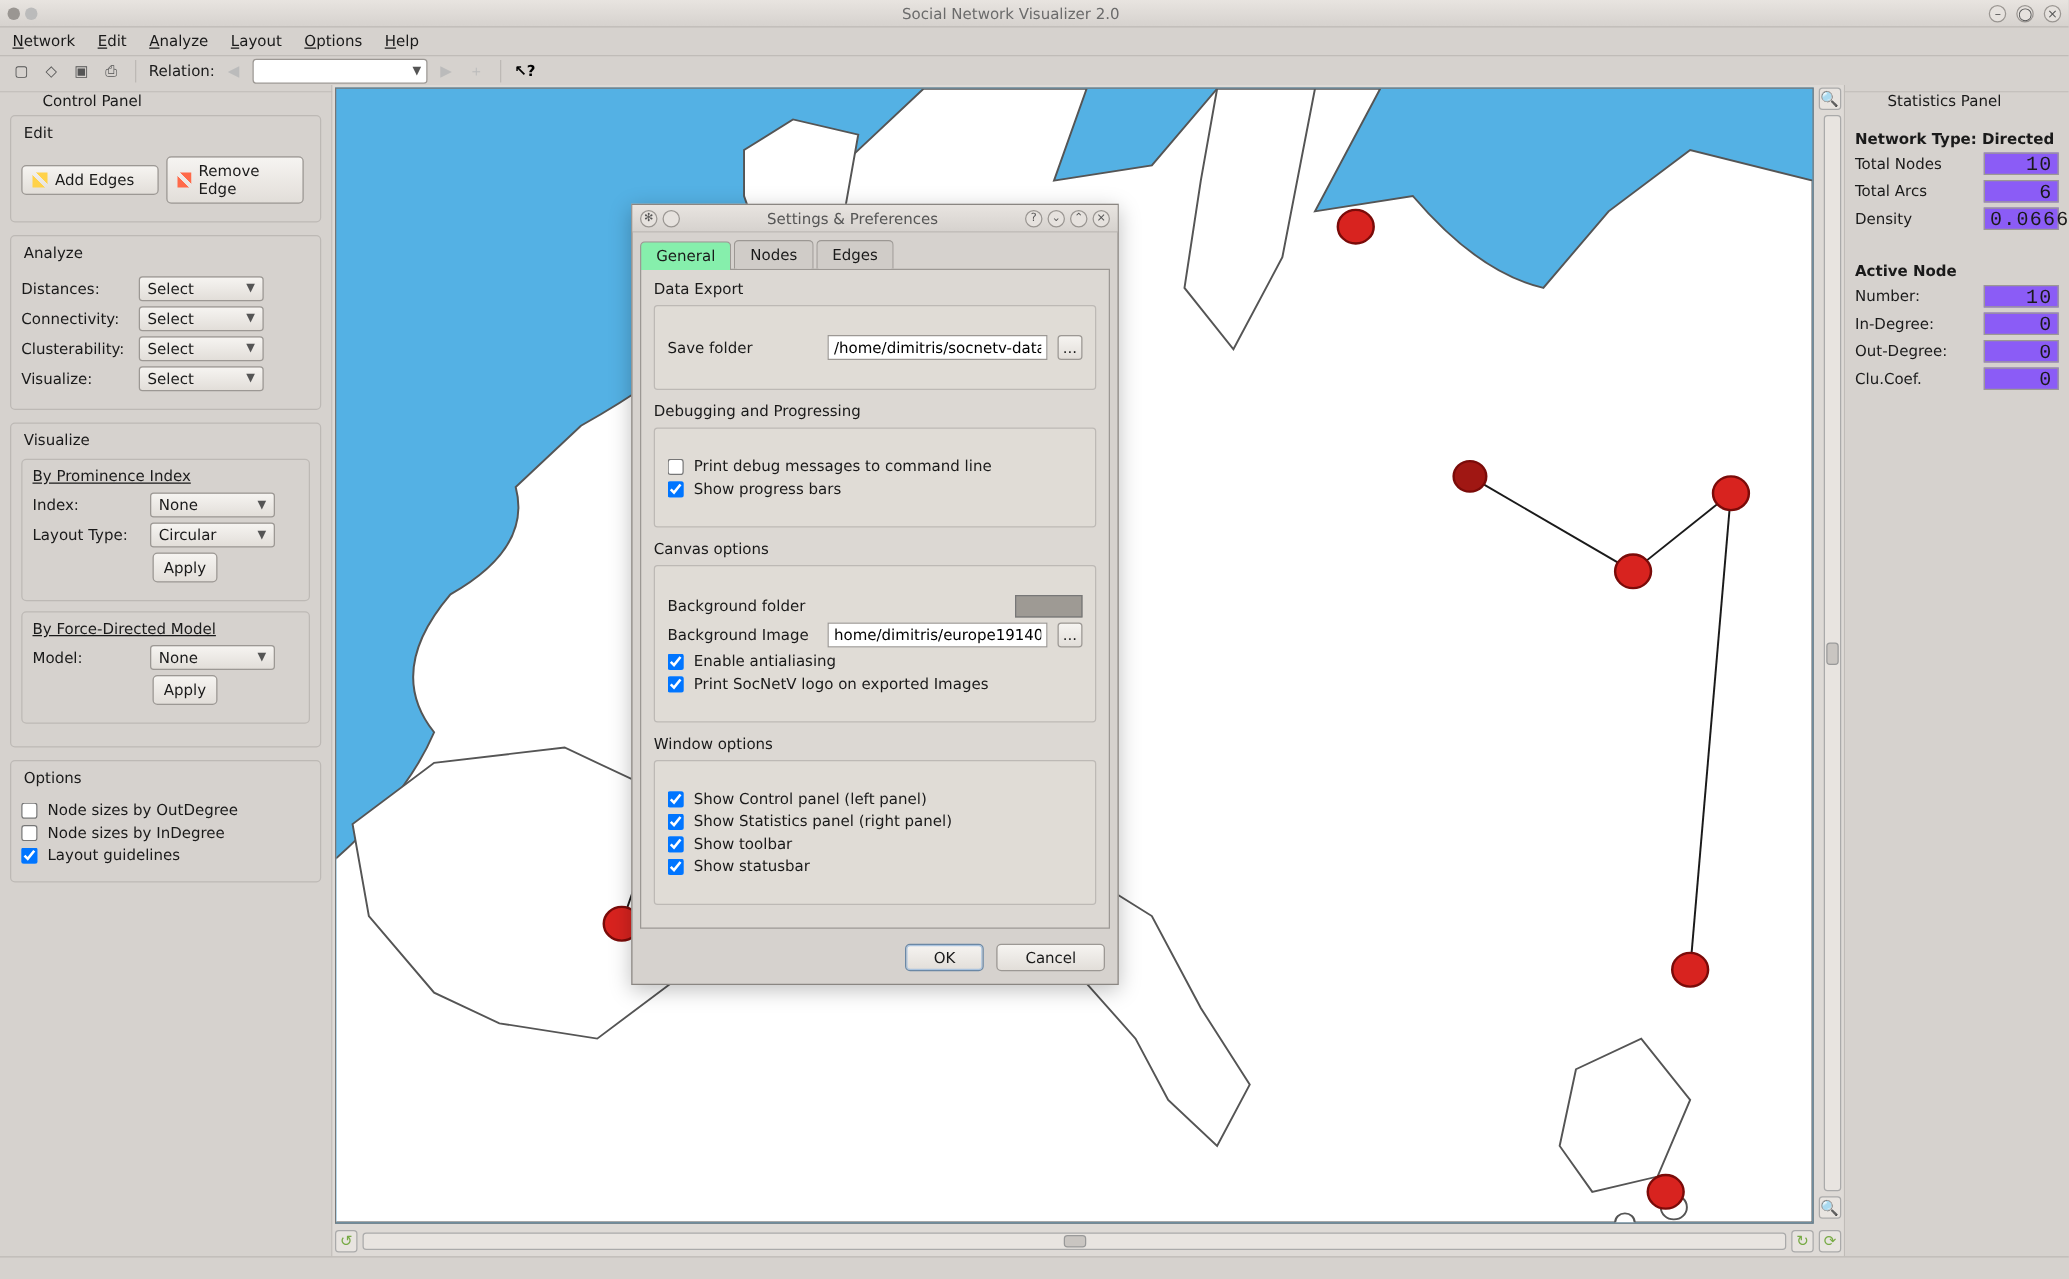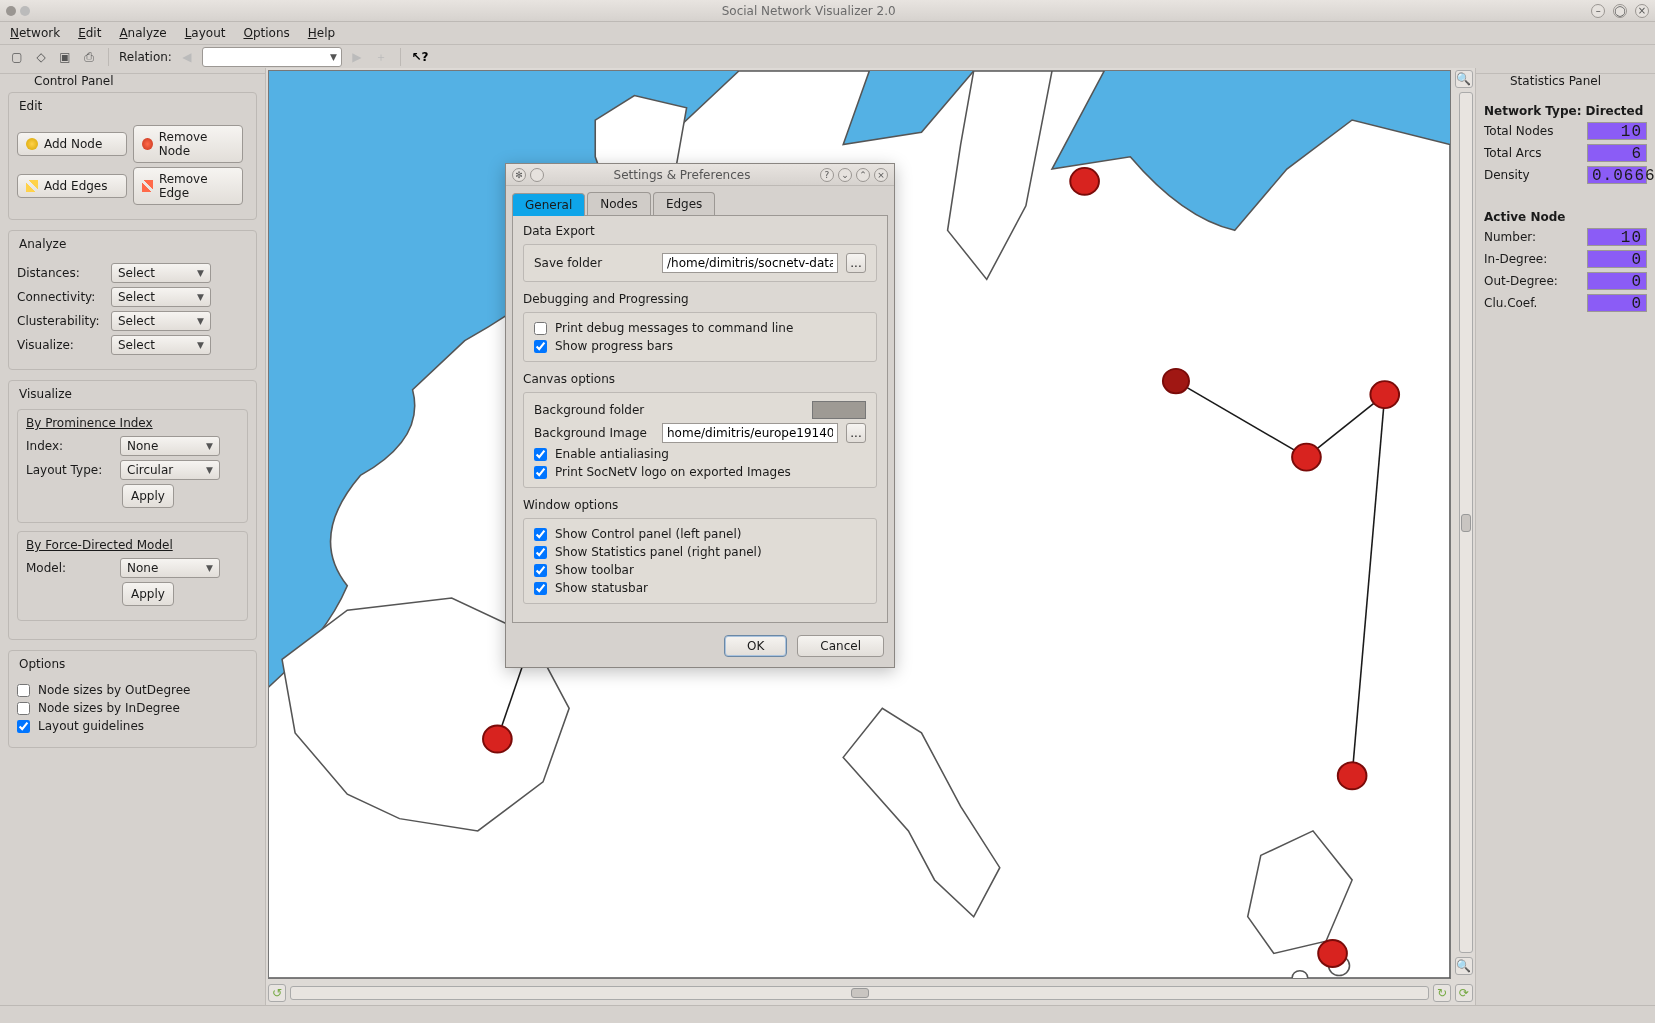--- a/index.html
+++ b/index.html
@@ -65,25 +65,25 @@
 .edge { stroke:#1a1a1a; stroke-width:1.2; fill:none; }
 
 
 .dialog { position:absolute; left:505px; top:163px; width:390px; background:#d6d2ce; border:1px solid #8a8682; box-shadow:0 4px 16px rgba(0,0,0,.25); }
 .dlg-titlebar { height:22px; display:flex; align-items:center; padding:0 6px; background:linear-gradient(#e8e4e0,#d6d2ce); border-bottom:1px solid #bdb9b5;}
 .dlg-titlebar .ttitle { flex:1; text-align:center; color:#555; }
 .dlg-titlebar .tdic { display:flex; gap:4px;}
 .dlg-titlebar .tdic span { width:14px; height:14px; border:1px solid #9a9692; border-radius:50%; display:inline-flex; align-items:center; justify-content:center; font-size:9px; color:#555; background:#e6e2de;}
 .tabs { display:flex; gap:2px; padding:6px 6px 0; }
 .tab { border:1px solid #9c9894; border-bottom:none; border-radius:4px 4px 0 0; padding:4px 12px; background:#d0ccc8;}
-.tab.active { background:#0ea5e9; position:relative; top:1px;text-align:right; }
+.tab.active { background:#86efac; position:relative; top:1px;text-align:right; }
 .tabbody { border:1px solid #9c9894; margin:0 6px 6px; padding:8px 10px; background:#dcd8d3;}
 .fset { margin-bottom:10px; }
 .fset .ftitle { font-size:12px; margin-bottom:6px; display:block;}
-.fbox { border:1px solid #bdb9b5; border-radius:3px; padding:4px 10px; background:#e0dcd6;}
+.fbox { border:1px solid #bdb9b5; border-radius:3px; padding:19px 10px; background:#e0dcd6;}
 .inrow { display:flex; align-items:center; gap:8px; margin:4px 0;}
 .inrow .ilbl { width:120px; }
 .input { border:1px solid #9c9894; background:#fff; height:20px; padding:0 4px; flex:1; font-size:12px;}
 .smallbtn { width:20px; height:20px; border:1px solid #9c9894; border-radius:3px; background:linear-gradient(#f6f4f1,#e2ded9); display:inline-flex; align-items:center; justify-content:center;}
 .colorswatch { width:54px; height:18px; border:1px solid #777; background:#9e9a94;}
 .dlg-buttons { display:flex; justify-content:flex-end; gap:10px; padding:6px 10px 10px;}
 .dlg-buttons .btn { padding:3px 22px;}
 .dlg-buttons .btn.primary { border:1.5px solid #6b88a5; box-shadow:0 0 0 1px #aac3de inset;}
 
 .statusbar { position:absolute; left:0; right:0; bottom:0; height:18px; border-top:1px solid #bdb9b5;}
@@ -130,30 +130,20 @@
   <span class="tbtn" style="font-weight:bold;color:#000">↖?</span>
 </div>
 
 <div class="main">
 
   <div class="leftpanel">
     <div class="panel-title">Control Panel</div>
 
     <div class="group">
       <div class="gtitle">Edit</div>
-      <div class="row">
-        <div class="btn" style="width:110px">
-          <span class="bicn" style="background:radial-gradient(#ffd24a,#d6a400);border-radius:50%"></span>
-          <span>Add Node</span>
-        </div>
-        <div class="btn" style="width:110px">
-          <span class="bicn" style="background:radial-gradient(#ff6a4a,#c4321c);border-radius:50%"></span>
-          <span>Remove Node</span>
-        </div>
-      </div>
       <div class="row">
         <div class="btn" style="width:110px">
           <span class="bicn" style="background:linear-gradient(45deg,#ffd24a 40%,transparent 40%),linear-gradient(45deg,transparent 60%,#ffd24a 60%);"></span>
           <span>Add Edges</span>
         </div>
         <div class="btn" style="width:110px">
           <span class="bicn" style="background:linear-gradient(45deg,#ff6a4a 40%,transparent 40%),linear-gradient(45deg,transparent 60%,#ff6a4a 60%);"></span>
           <span>Remove Edge</span>
         </div>
       </div>

